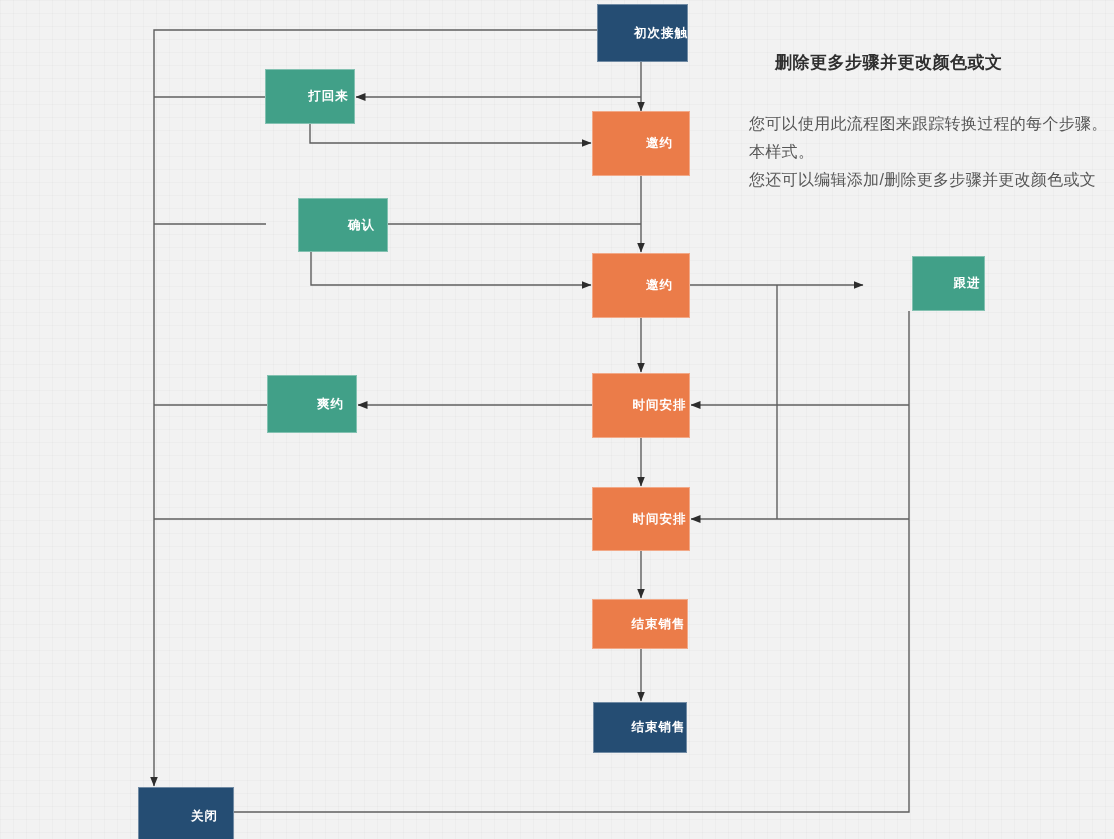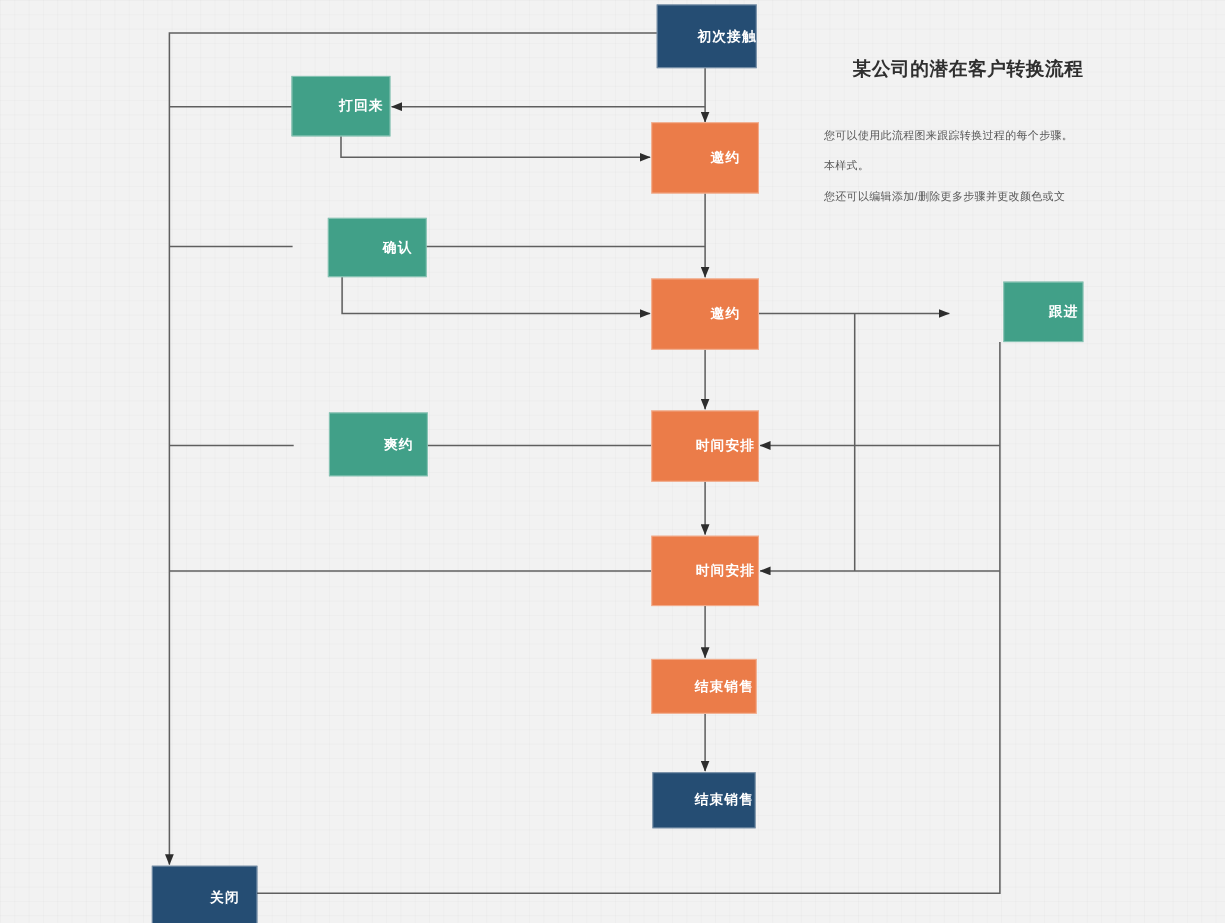--- a/index.html
+++ b/index.html
@@ -24,21 +24,21 @@
   .navy{background:var(--navy,#254d73);}
   .green{background:var(--green,#41a088);}
   .orange{background:var(--orange,#eb7c49);}
   .side-title{
     position:absolute;left:775px;top:51px;
     font-size:17px;font-weight:bold;color:#2f2f2f;letter-spacing:0.5px;
     white-space:nowrap;
   }
   .side-desc{
     position:absolute;left:749px;top:110px;width:360px;
-    font-size:10px;color:#575757;line-height:28px;letter-spacing:0.3px;
+    font-size:16px;color:#575757;line-height:28px;letter-spacing:0.3px;
   }
 </style>
 </head>
 <body>
 
 <div class="canvas">
 
   <svg class="edges" xmlns="http://www.w3.org/2000/svg">
     <defs>
       <marker id="arr" markerWidth="10" markerHeight="8" refX="9.5" refY="4" orient="auto" markerUnits="userSpaceOnUse">
@@ -71,27 +71,27 @@
     <polyline points="909,405 691,405" marker-end="url(#arr)"></polyline>
     <polyline points="909,519 691,519" marker-end="url(#arr)"></polyline>
   </svg>
 
   <div class="node navy" style="left:597px;top:4px;width:91px;height:58px;">初次接触</div>
   <div class="node green" style="left:265px;top:69px;width:90px;height:55px;">打回来</div>
   <div class="node orange" style="left:592px;top:111px;width:98px;height:65px;">邀约</div>
   <div class="node green" style="left:266px;top:198px;width:90px;height:54px;margin-left:32px;">确认</div>
   <div class="node orange" style="left:592px;top:253px;width:98px;height:65px;">邀约</div>
   <div class="node green" style="left:864px;top:256px;width:73px;height:55px;margin-left:48px;">跟进</div>
-  <div class="node green" style="left:267px;top:375px;width:90px;height:58px;margin-left:32px;">爽约</div>
+  <div class="node green" style="left:267px;top:375px;width:90px;height:58px;">爽约</div>
   <div class="node orange" style="left:592px;top:373px;width:98px;height:65px;">时间安排</div>
   <div class="node orange" style="left:592px;top:487px;width:98px;height:64px;">时间安排</div>
   <div class="node orange" style="left:592px;top:599px;width:96px;height:50px;">结束销售</div>
   <div class="node navy" style="left:593px;top:702px;width:94px;height:51px;">结束销售</div>
   <div class="node navy" style="left:107px;top:787px;width:96px;height:58px;margin-left:31px;">关闭</div>
 
-  <div class="side-title">某公司的潜在客户转换流程</div>
+  <div class="side-title">删除更多步骤并更改颜色或文</div>
   <div class="side-desc">
     <div>您可以使用此流程图来跟踪转换过程的每个步骤。</div>
     <div>本样式。</div>
     <div>您还可以编辑添加/删除更多步骤并更改颜色或文</div>
   </div>
 
 </div>
 
 </body></html>

